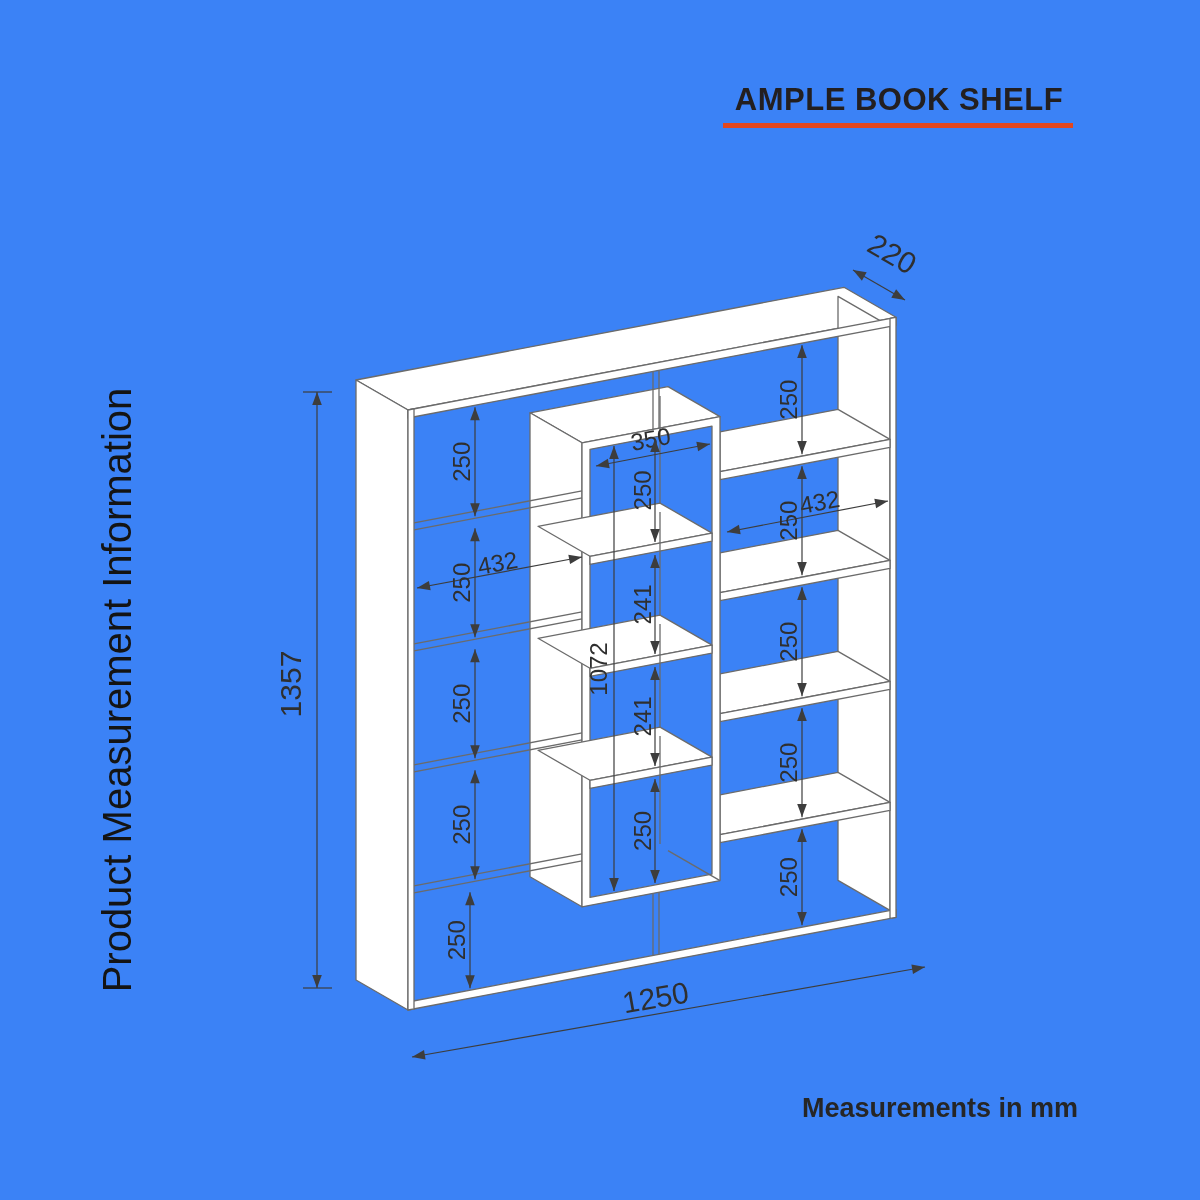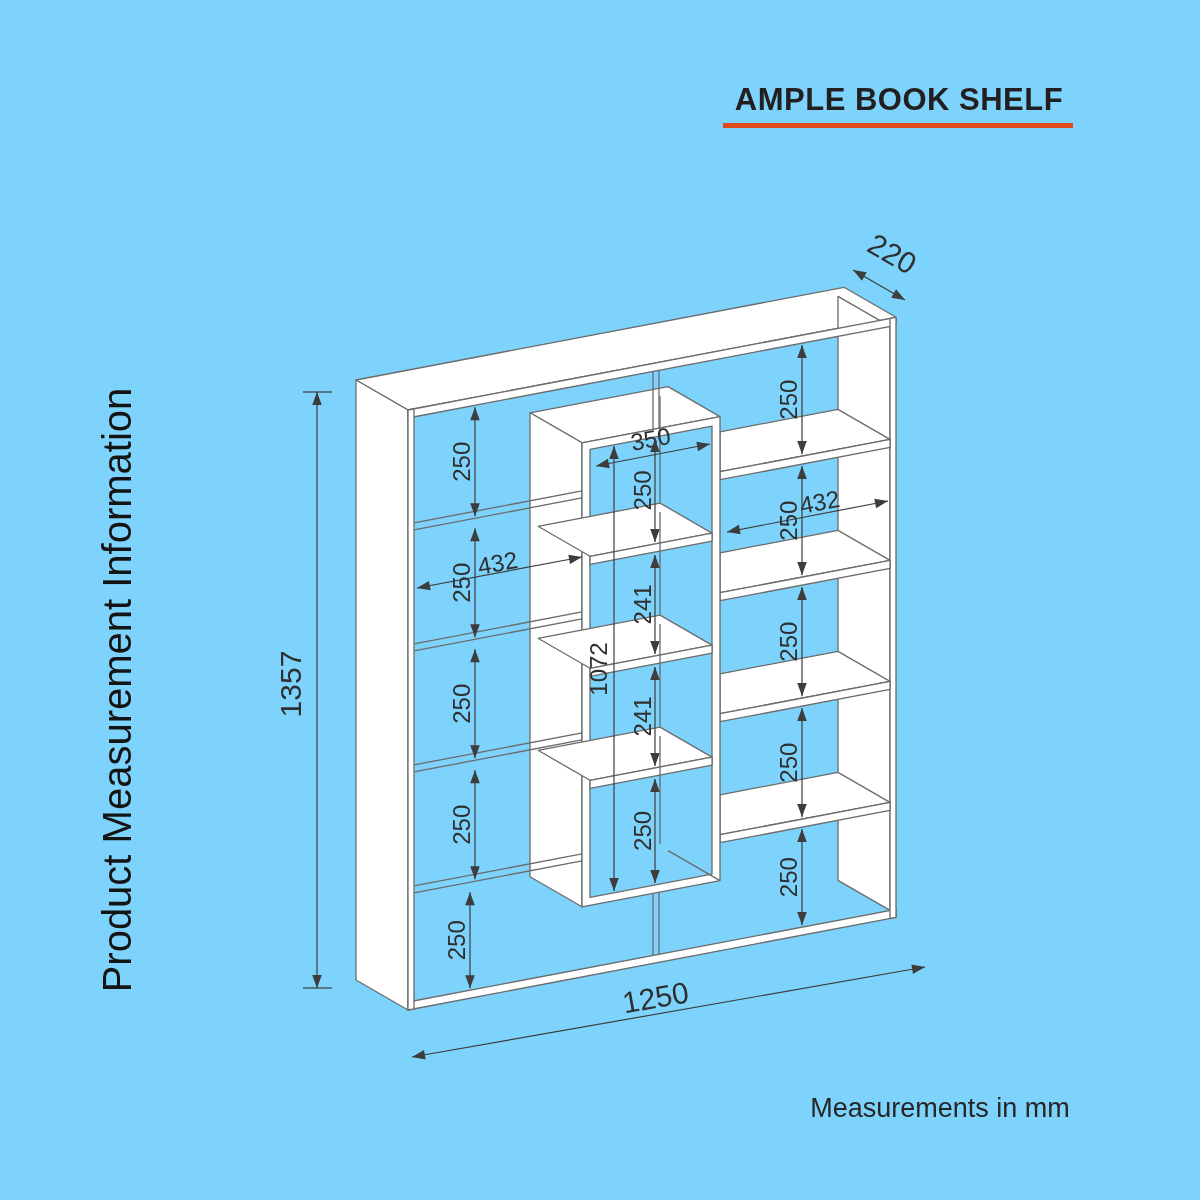--- a/index.html
+++ b/index.html
@@ -1,24 +1,24 @@
 <!DOCTYPE html>
 <html><head>
 <meta charset="utf-8">
 <style>
   html,body{margin:0;padding:0;background:#ffffff;}
-  #canvas{position:relative;width:1200px;height:1200px;background:#7dd3fc;overflow:hidden;
+  #canvas{position:relative;width:1200px;height:1200px;background:#3b82f6;overflow:hidden;
           font-family:"Liberation Sans","DejaVu Sans",sans-serif;}
   .title{position:absolute;left:723px;top:82px;width:352px;text-align:center;
          font-size:31px;font-weight:bold;color:#231f20;letter-spacing:.5px;white-space:nowrap;}
   .title-rule{position:absolute;left:723px;top:123px;width:350px;height:5px;}
   .side-label{position:absolute;left:117px;top:690px;transform:translate(-50%,-50%) rotate(-90deg);
               font-size:40px;font-weight:400;color:#141414;white-space:nowrap;}
   .footer{position:absolute;left:790px;top:1093px;width:300px;text-align:center;
-          font-size:27px;font-weight:normal;color:#262626;white-space:nowrap;}
+          font-size:27px;font-weight:bold;color:#262626;white-space:nowrap;}
   svg{position:absolute;left:0;top:0;}
   .s  {fill:#ffffff;stroke:#6b6b6b;stroke-width:1.3;stroke-linejoin:round;}
   .sn {fill:none;stroke:#6b6b6b;stroke-width:1.3;stroke-linejoin:round;}
   .dl {stroke:#3d3d3d;stroke-width:1.2;fill:none;}
   .dh {fill:#3d3d3d;stroke:none;}
   .dt {fill:#2f2f2f;font-size:24px;}
   .dt-lg{fill:#2f2f2f;font-size:30px;}
   text{font-family:"Liberation Sans","DejaVu Sans",sans-serif;}
 </style>
 </head>

